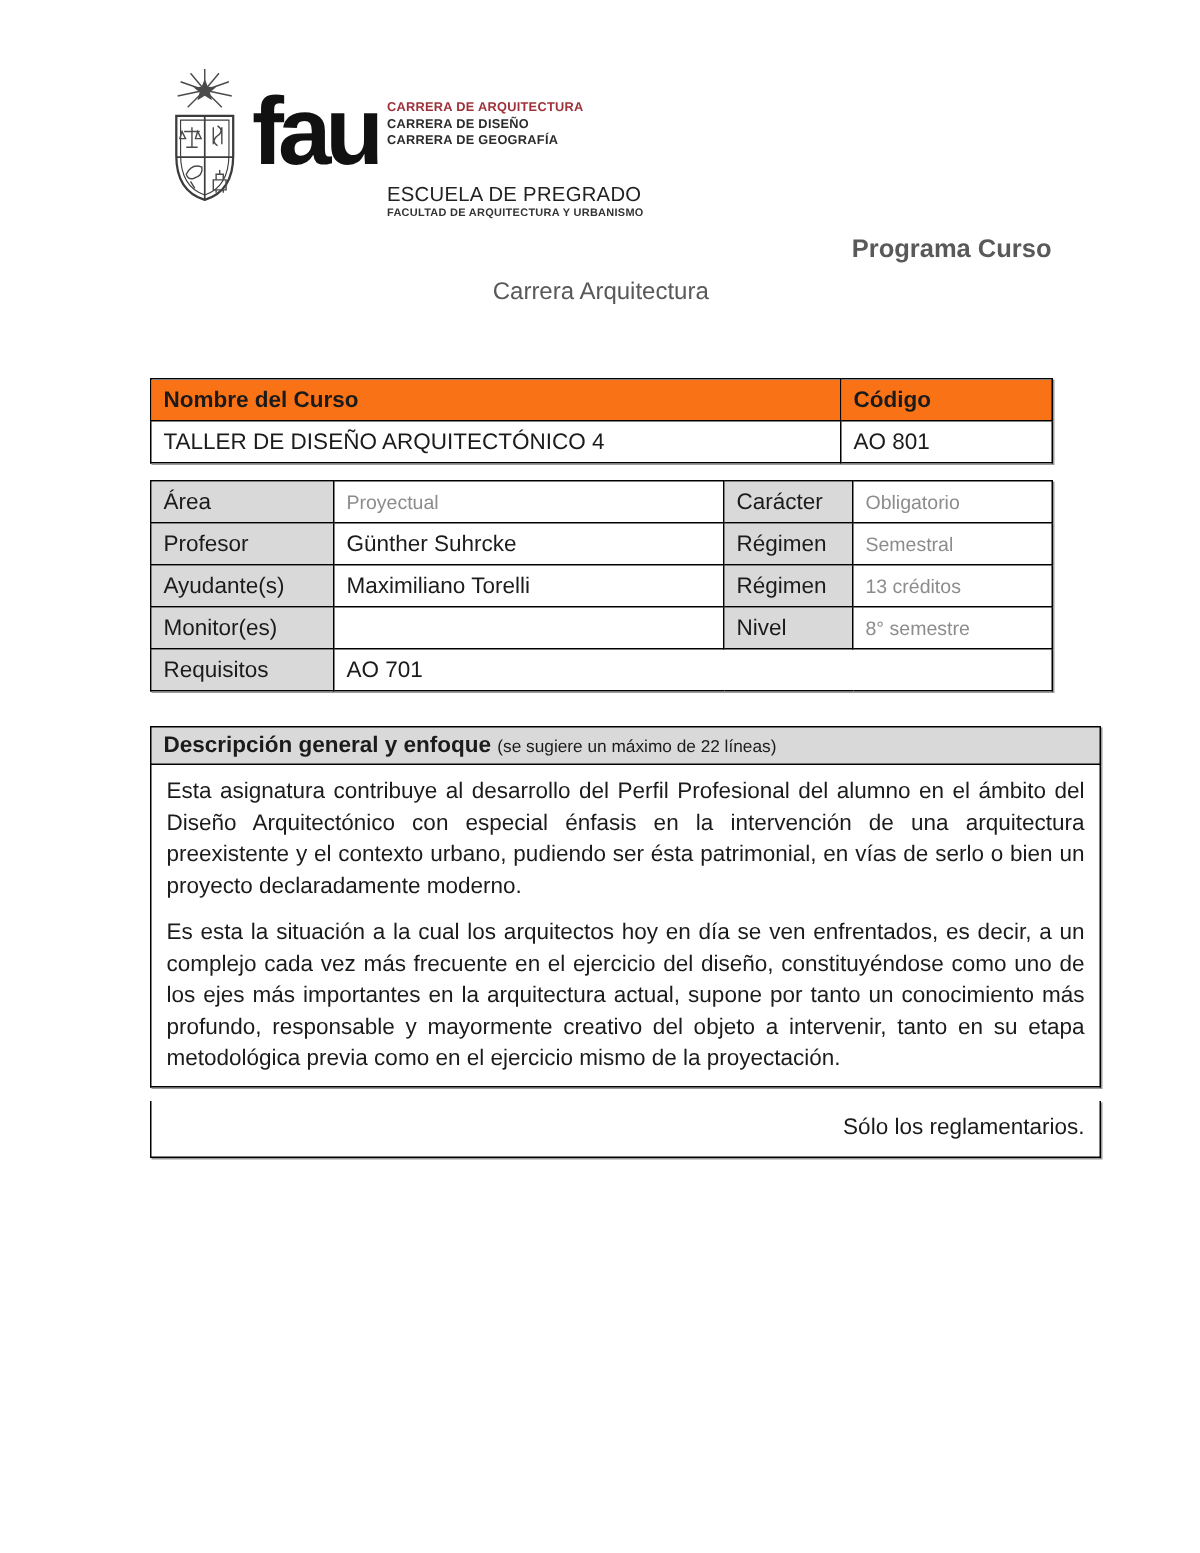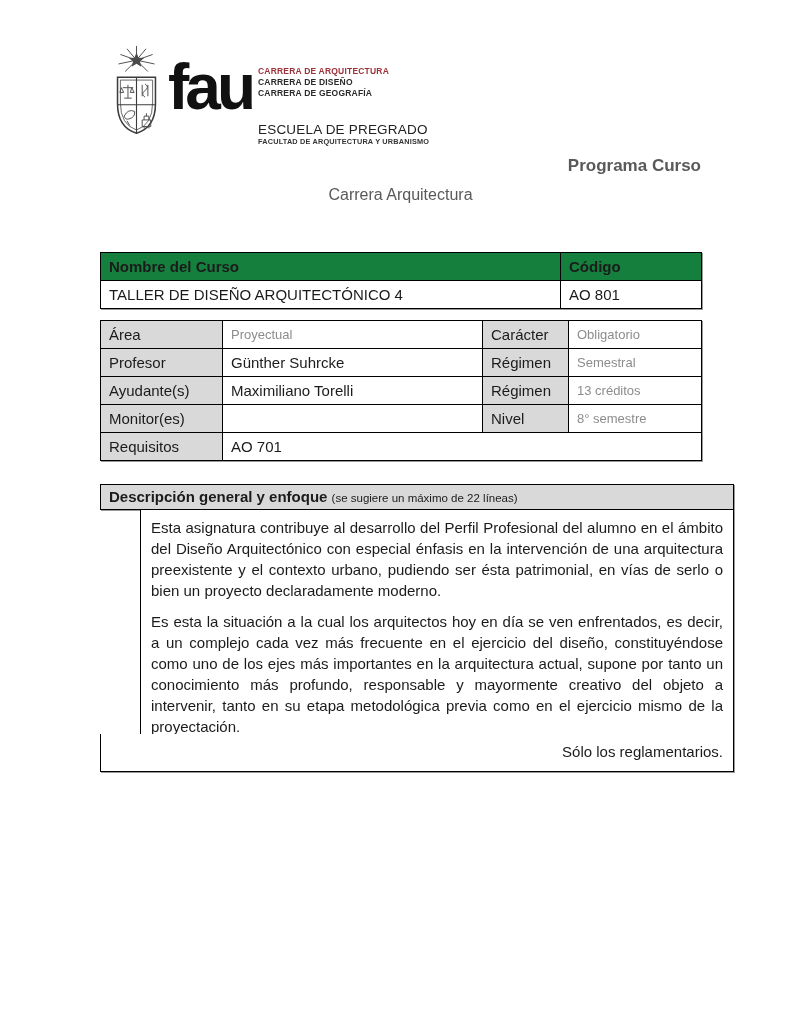--- a/index.html
+++ b/index.html
@@ -23,36 +23,36 @@
   .title-career{font-size:16px;font-weight:400;line-height:20px;margin-top:9px;text-align:center;}
 
   
   table{border-collapse:collapse;table-layout:fixed;width:601px;
         font-size:15px;color:#1b1b1b;box-shadow:1px 1px 0 #9a9a9a;}
   td,th{border:1px solid #000;padding:2px 8px;height:23px;text-align:left;
         vertical-align:middle;overflow:hidden;white-space:nowrap;}
   .course-table{position:absolute;left:100px;top:252px;}
   .info-table{position:absolute;left:100px;top:320px;}
   table{border:1.5px solid #000;}
-  th{background:#15803d;font-weight:700;}
+  th{background:#f97316;font-weight:700;}
   .lbl{background:#d9d9d9;font-weight:400;}
   .muted{color:#8c8c8c;font-size:13px;}
 
   
   .section{position:absolute;left:100px;width:634px;}
   .section-head{border:1.5px solid #000;background:#d9d9d9;padding:3px 8px 4px 8px;
                 font-size:15px;font-weight:700;box-shadow:1px 1px 0 #9a9a9a;}
   .section-head .note{font-weight:400;font-size:11.5px;}
   .section-body{border:1.5px solid #000;border-top:none;background:#fff;
                 padding:7px 10px 8px 10px;font-size:15px;line-height:21px;
                 text-align:justify;box-shadow:1px 1px 0 #9a9a9a;}
   .section-body p{margin:0 0 10px 0;}
   .section-body p:last-child{margin-bottom:0;}
   .desc-section{top:484px;}
-  .desc-section .section-body{min-height:189px;margin-left:40px;}
+  .desc-section .section-body{min-height:189px;}
   .req-section{top:734px;}
   .req-section .section-body{min-height:22px;text-align:right;padding-left:25px;}
 </style>
 </head>
 <body>
 
 <div id="page">
 
   <div class="logo">
     <svg class="shield" width="57" height="92" viewBox="0 0 60 97" aria-hidden="true">

